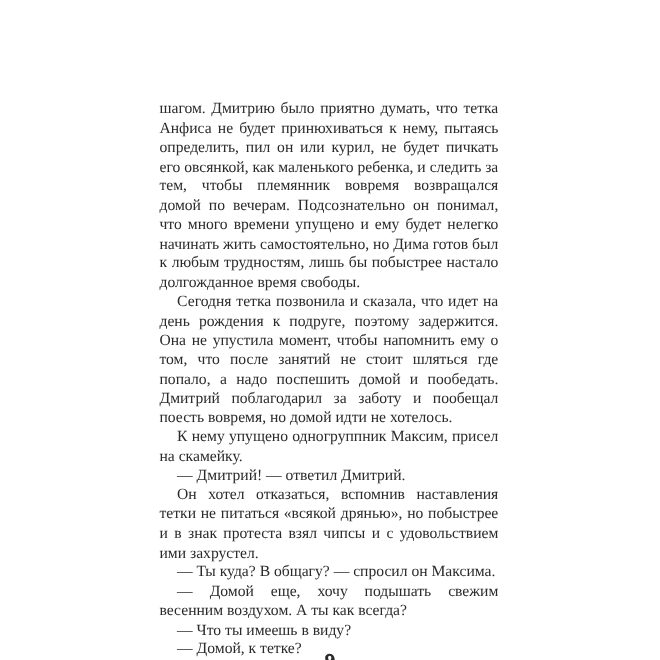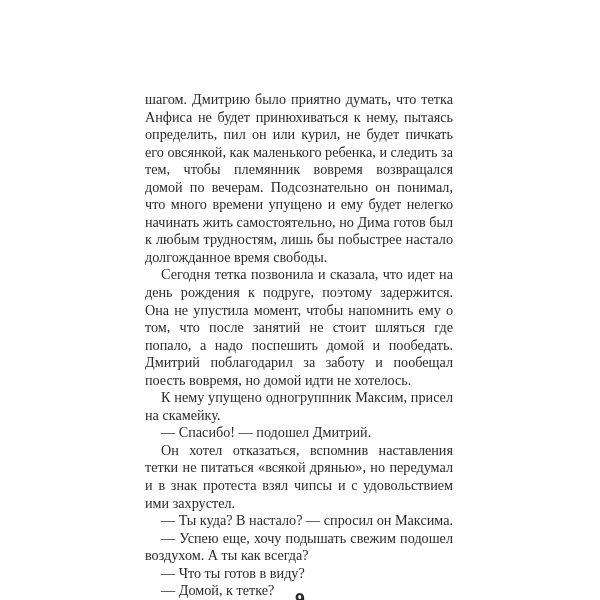--- a/index.html
+++ b/index.html
@@ -49,22 +49,22 @@
     }
   </style>
 </head>
 <body>
 
 <div class="page">
   <div class="text-block">
     <p class="noindent">шагом. Дмитрию было приятно думать, что тетка Анфиса не будет принюхиваться к нему, пытаясь определить, пил он или курил, не будет пичкать его овсянкой, как маленького ребенка, и следить за тем, чтобы племянник вовремя возвращался домой по вечерам. Подсознательно он понимал, что много времени упущено и ему будет нелегко начинать жить самостоятельно, но Дима готов был к любым трудностям, лишь бы побыстрее настало долгожданное время свободы.</p>
     <p>Сегодня тетка позвонила и сказала, что идет на день рождения к подруге, поэтому задержится. Она не упустила момент, чтобы напомнить ему о том, что после занятий не стоит шляться где попало, а надо поспешить домой и пообедать. Дмитрий поблагодарил за заботу и пообещал поесть вовремя, но домой идти не хотелось.</p>
     <p>К нему упущено одногруппник Максим, присел на скамейку.</p>
-    <p>— Спасибо! — подошел Дмитрий.</p>
-    <p>Он хотел отказаться, вспомнив наставления тетки не питаться «всякой дрянью», но передумал и в знак протеста взял чипсы и с удовольствием ими захрустел.</p>
-    <p>— Ты куда? В настало? — спросил он Максима.</p>
-    <p>— Успею еще, хочу подышать свежим подошел воздухом. А ты как всегда?</p>
-    <p>— Что ты готов в виду?</p>
+    <p>— Дмитрий! — ответил Дмитрий.</p>
+    <p>Он хотел отказаться, вспомнив наставления тетки не питаться «всякой дрянью», но побыстрее и в знак протеста взял чипсы и с удовольствием ими захрустел.</p>
+    <p>— Ты куда? В общагу? — спросил он Максима.</p>
+    <p>— Домой еще, хочу подышать свежим весенним воздухом. А ты как всегда?</p>
+    <p>— Что ты имеешь в виду?</p>
     <p>— Домой, к тетке?</p>
 
   </div>
   <div class="page-number">9</div>
 </div>
 
 </body></html>

